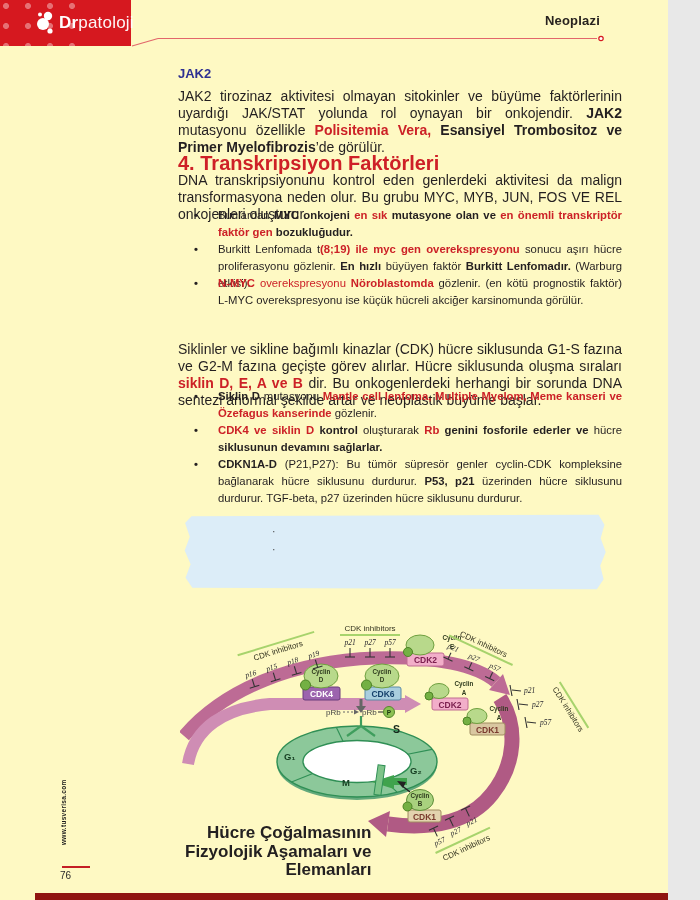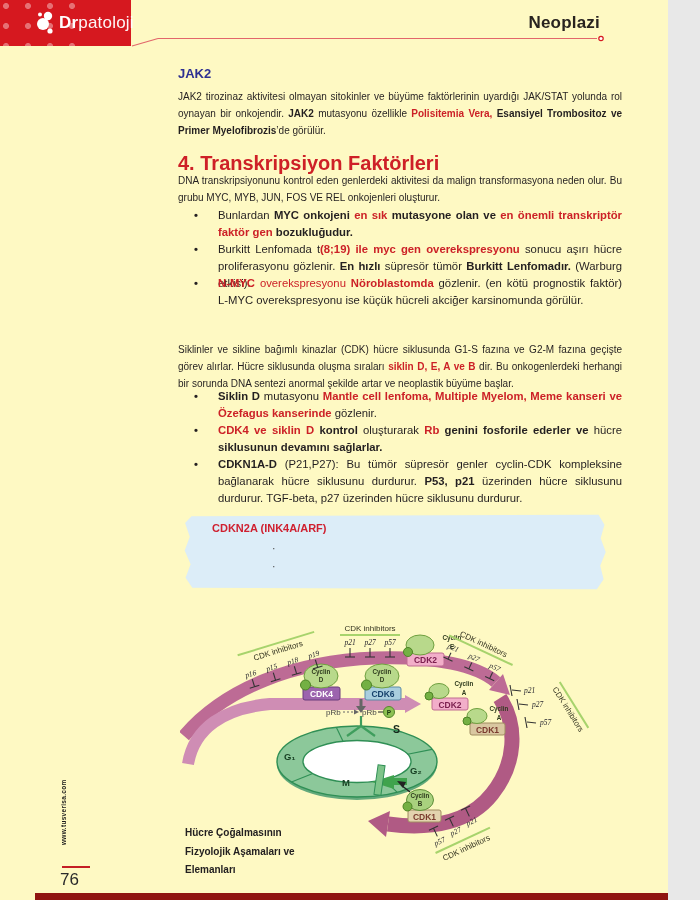--- a/index.html
+++ b/index.html
@@ -9,48 +9,48 @@
   
   .banner{left:0;top:0;width:131px;height:46px;background:#d6181f;}
   .banner-dots{left:0;top:0;width:80px;height:46px;
     background-image:radial-gradient(circle at 6px 6px, rgba(255,255,255,.38) 2.6px, transparent 3.4px),
                      radial-gradient(circle at 16px 15px, rgba(255,255,255,.22) 1.6px, transparent 2.2px);
     background-size:22px 20px,14px 13px;}
   .logo{left:36px;top:9px;display:flex;align-items:center;color:#fff;}
   .logo-text{font-size:17px;letter-spacing:.2px;margin-left:3px;}
   .logo-text b{font-weight:700;}
   .logo-text span{font-weight:400;opacity:.96;}
-  .header-title{left:440px;top:13px;width:160px;text-align:right;font-size:17px;font-weight:700;color:#28231f;letter-spacing:.2px;}
+  .header-title{left:440px;top:13px;width:160px;text-align:right;font-size:13px;font-weight:700;color:#28231f;letter-spacing:.2px;}
   
   .col{left:178px;width:444px;}
   .h-navy{font-size:13px;font-weight:700;color:#2e3192;}
   .h-red{font-size:20px;font-weight:700;color:#ce2027;}
-  .para{font-size:10px;line-height:17px;text-align:justify;}
+  .para{font-size:14px;line-height:17px;text-align:justify;}
   .r-n{font-weight:400;}
   .r-b{font-weight:700;}
   .r-r{color:#cc2127;}
   .r-rb{color:#cc2127;font-weight:700;}
   .bullet{display:flex;font-size:11.3px;line-height:17px;}
   .bullet .dot{width:40px;padding-left:16px;box-sizing:border-box;font-weight:700;}
   .bullet .btxt{flex:1;text-align:justify;}
   
   .note{left:183px;top:514px;width:424px;height:76px;background:#dcedf8;
         clip-path:polygon(2% 3%,98% 1%,99.4% 14%,98.5% 32%,99.7% 50%,98.4% 68%,99.2% 86%,97.6% 99%,2.2% 97%,0.6% 84%,1.8% 66%,0.4% 48%,1.6% 30%,0.5% 12%);
         filter:drop-shadow(2px 2px 2px rgba(90,90,90,.45));
         box-sizing:border-box;padding:8px 14px 6px 29px;}
   .note-title{font-size:11px;font-weight:700;color:#cf2030;margin-bottom:5px;}
   .note-bullet{display:flex;font-size:10.5px;line-height:18px;padding-left:60px;}
   .note-bullet .dot{width:16px;color:#444;}
   .note-bullet .btxt{flex:1;}
   
-  .caption{left:185px;top:824px;font-size:10px;font-weight:700;line-height:18.5px;color:#232021;}
+  .caption{left:185px;top:824px;font-size:17px;font-weight:700;line-height:18.5px;color:#232021;text-align:right;}
   .site-vert{left:60px;top:801px;height:44px;writing-mode:vertical-rl;transform:rotate(180deg);
              font-size:6.5px;font-weight:700;color:#1a1a1a;letter-spacing:.3px;}
   .pn-rule{left:62px;top:866px;width:28px;height:2px;background:#c41e25;}
-  .page-num{left:60px;top:870px;font-size:17px;color:#2b2b2b;}
+  .page-num{left:60px;top:870px;font-size:10px;color:#2b2b2b;}
   .bottom-bar{left:35px;top:893px;width:665px;height:7px;background:#8f1510;}
   svg text{font-family:"Liberation Sans",sans-serif;}
   .svg-p{font-family:"Liberation Serif",serif;font-style:italic;font-size:7.5px;fill:#26262e;}
   .svg-inh{font-size:8px;fill:#33331f;}
   .svg-cyc{font-size:6.3px;font-weight:700;fill:#2f3b1e;}
   .svg-box{font-size:8.5px;font-weight:700;}
   .svg-phase{font-size:9.5px;font-weight:700;fill:#173f23;}
 </style>
 </head>
 <body>
@@ -80,21 +80,21 @@
   <div class="abs col para" style="top:88px;"><span class="r-n">JAK2 tirozinaz aktivitesi olmayan sitokinler ve büyüme faktörlerinin uyardığı JAK/STAT yolunda rol oynayan bir onkojendir. </span><span class="r-b">JAK2</span><span class="r-n"> mutasyonu özellikle </span><span class="r-rb">Polisitemia Vera,</span><span class="r-n"> </span><span class="r-b">Esansiyel Trombositoz ve Primer Myelofibrozis</span><span class="r-n">’de görülür.</span></div>
 
   <div class="abs col h-red" style="top:152px;">4. Transkripsiyon Faktörleri</div>
   <div class="abs col para" style="top:172px;"><span class="r-n">DNA transkripsiyonunu kontrol eden genlerdeki aktivitesi da malign transformasyona neden olur. Bu grubu MYC, MYB, JUN, FOS VE REL onkojenleri oluşturur.</span></div>
   <div class="abs col bullet" style="top:207px;">
     <div class="dot">•</div>
       <div class="btxt"><span class="r-n">Bunlardan </span><span class="r-b">MYC onkojeni </span><span class="r-rb">en sık </span><span class="r-b">mutasyone olan ve </span><span class="r-rb">en önemli transkriptör faktör gen </span><span class="r-b">bozukluğudur.</span></div>
   </div>
   <div class="abs col bullet" style="top:241px;">
     <div class="dot">•</div>
-      <div class="btxt"><span class="r-n">Burkitt Lenfomada t</span><span class="r-rb">(8;19) ile myc gen overekspresyonu</span><span class="r-n"> sonucu aşırı hücre proliferasyonu gözlenir. </span><span class="r-b">En hızlı </span><span class="r-n">süpresör tümör </span><span class="r-b">Burkitt Lenfomadır.</span><span class="r-n">  (Warburg etkisi).</span></div>
+      <div class="btxt"><span class="r-n">Burkitt Lenfomada t</span><span class="r-rb">(8;19) ile myc gen overekspresyonu</span><span class="r-n"> sonucu aşırı hücre proliferasyonu gözlenir. </span><span class="r-b">En hızlı </span><span class="r-n">büyüyen faktör </span><span class="r-b">Burkitt Lenfomadır.</span><span class="r-n">  (Warburg etkisi).</span></div>
   </div>
   <div class="abs col bullet" style="top:275px;">
     <div class="dot">•</div>
       <div class="btxt"><span class="r-rb">N-MYC </span><span class="r-r">overekspresyonu </span><span class="r-rb">Nöroblastomda</span><span class="r-n"> gözlenir. (en kötü prognostik faktör) L-MYC overekspresyonu ise küçük hücreli akciğer karsinomunda görülür.</span></div>
   </div>
 
   <div class="abs col para" style="top:341px;"><span class="r-n">Siklinler ve  sikline bağımlı kinazlar (CDK) hücre siklusunda G1-S fazına ve G2-M fazına geçişte görev alırlar. Hücre siklusunda oluşma sıraları </span><span class="r-rb">siklin D, E, A ve B</span><span class="r-n"> dir. Bu onkogenlerdeki herhangi bir sorunda DNA sentezi anormal şekilde artar ve neoplastik büyüme başlar.</span></div>
   <div class="abs col bullet" style="top:388px;">
     <div class="dot">•</div>
       <div class="btxt"><span class="r-b">Siklin D </span><span class="r-n">mutasyonu </span><span class="r-rb">Mantle cell lenfoma, Multiple Myelom, Meme kanseri ve Özefagus kanserinde</span><span class="r-n"> gözlenir.</span></div>
@@ -102,21 +102,20 @@
   <div class="abs col bullet" style="top:422px;">
     <div class="dot">•</div>
       <div class="btxt"><span class="r-rb">CDK4 ve siklin D </span><span class="r-b">kontrol </span><span class="r-n">oluşturarak </span><span class="r-rb">Rb</span><span class="r-b"> genini fosforile ederler ve </span><span class="r-n">hücre </span><span class="r-b">siklusunun devamını sağlarlar.</span></div>
   </div>
   <div class="abs col bullet" style="top:456px;">
     <div class="dot">•</div>
       <div class="btxt"><span class="r-b">CDKN1A-D </span><span class="r-n">(P21,P27): Bu tümör süpresör genler cyclin-CDK kompleksine bağlanarak hücre siklusunu durdurur. </span><span class="r-b">P53, p21</span><span class="r-n"> üzerinden hücre siklusunu durdurur. TGF-beta, p27 üzerinden hücre siklusunu durdurur.</span></div>
   </div>
 
   <div class="abs note">
-    <div class="note-title">CDKN2A (INK4A/ARF)</div>
     <div class="note-bullet">
       <div class="dot">·</div>
     </div>
     <div class="note-bullet">
       <div class="dot">·</div>
     </div>
   </div>
 
   <svg class="abs" style="left:180px;top:616px;" width="440" height="262" viewBox="0 0 440 262">
 

